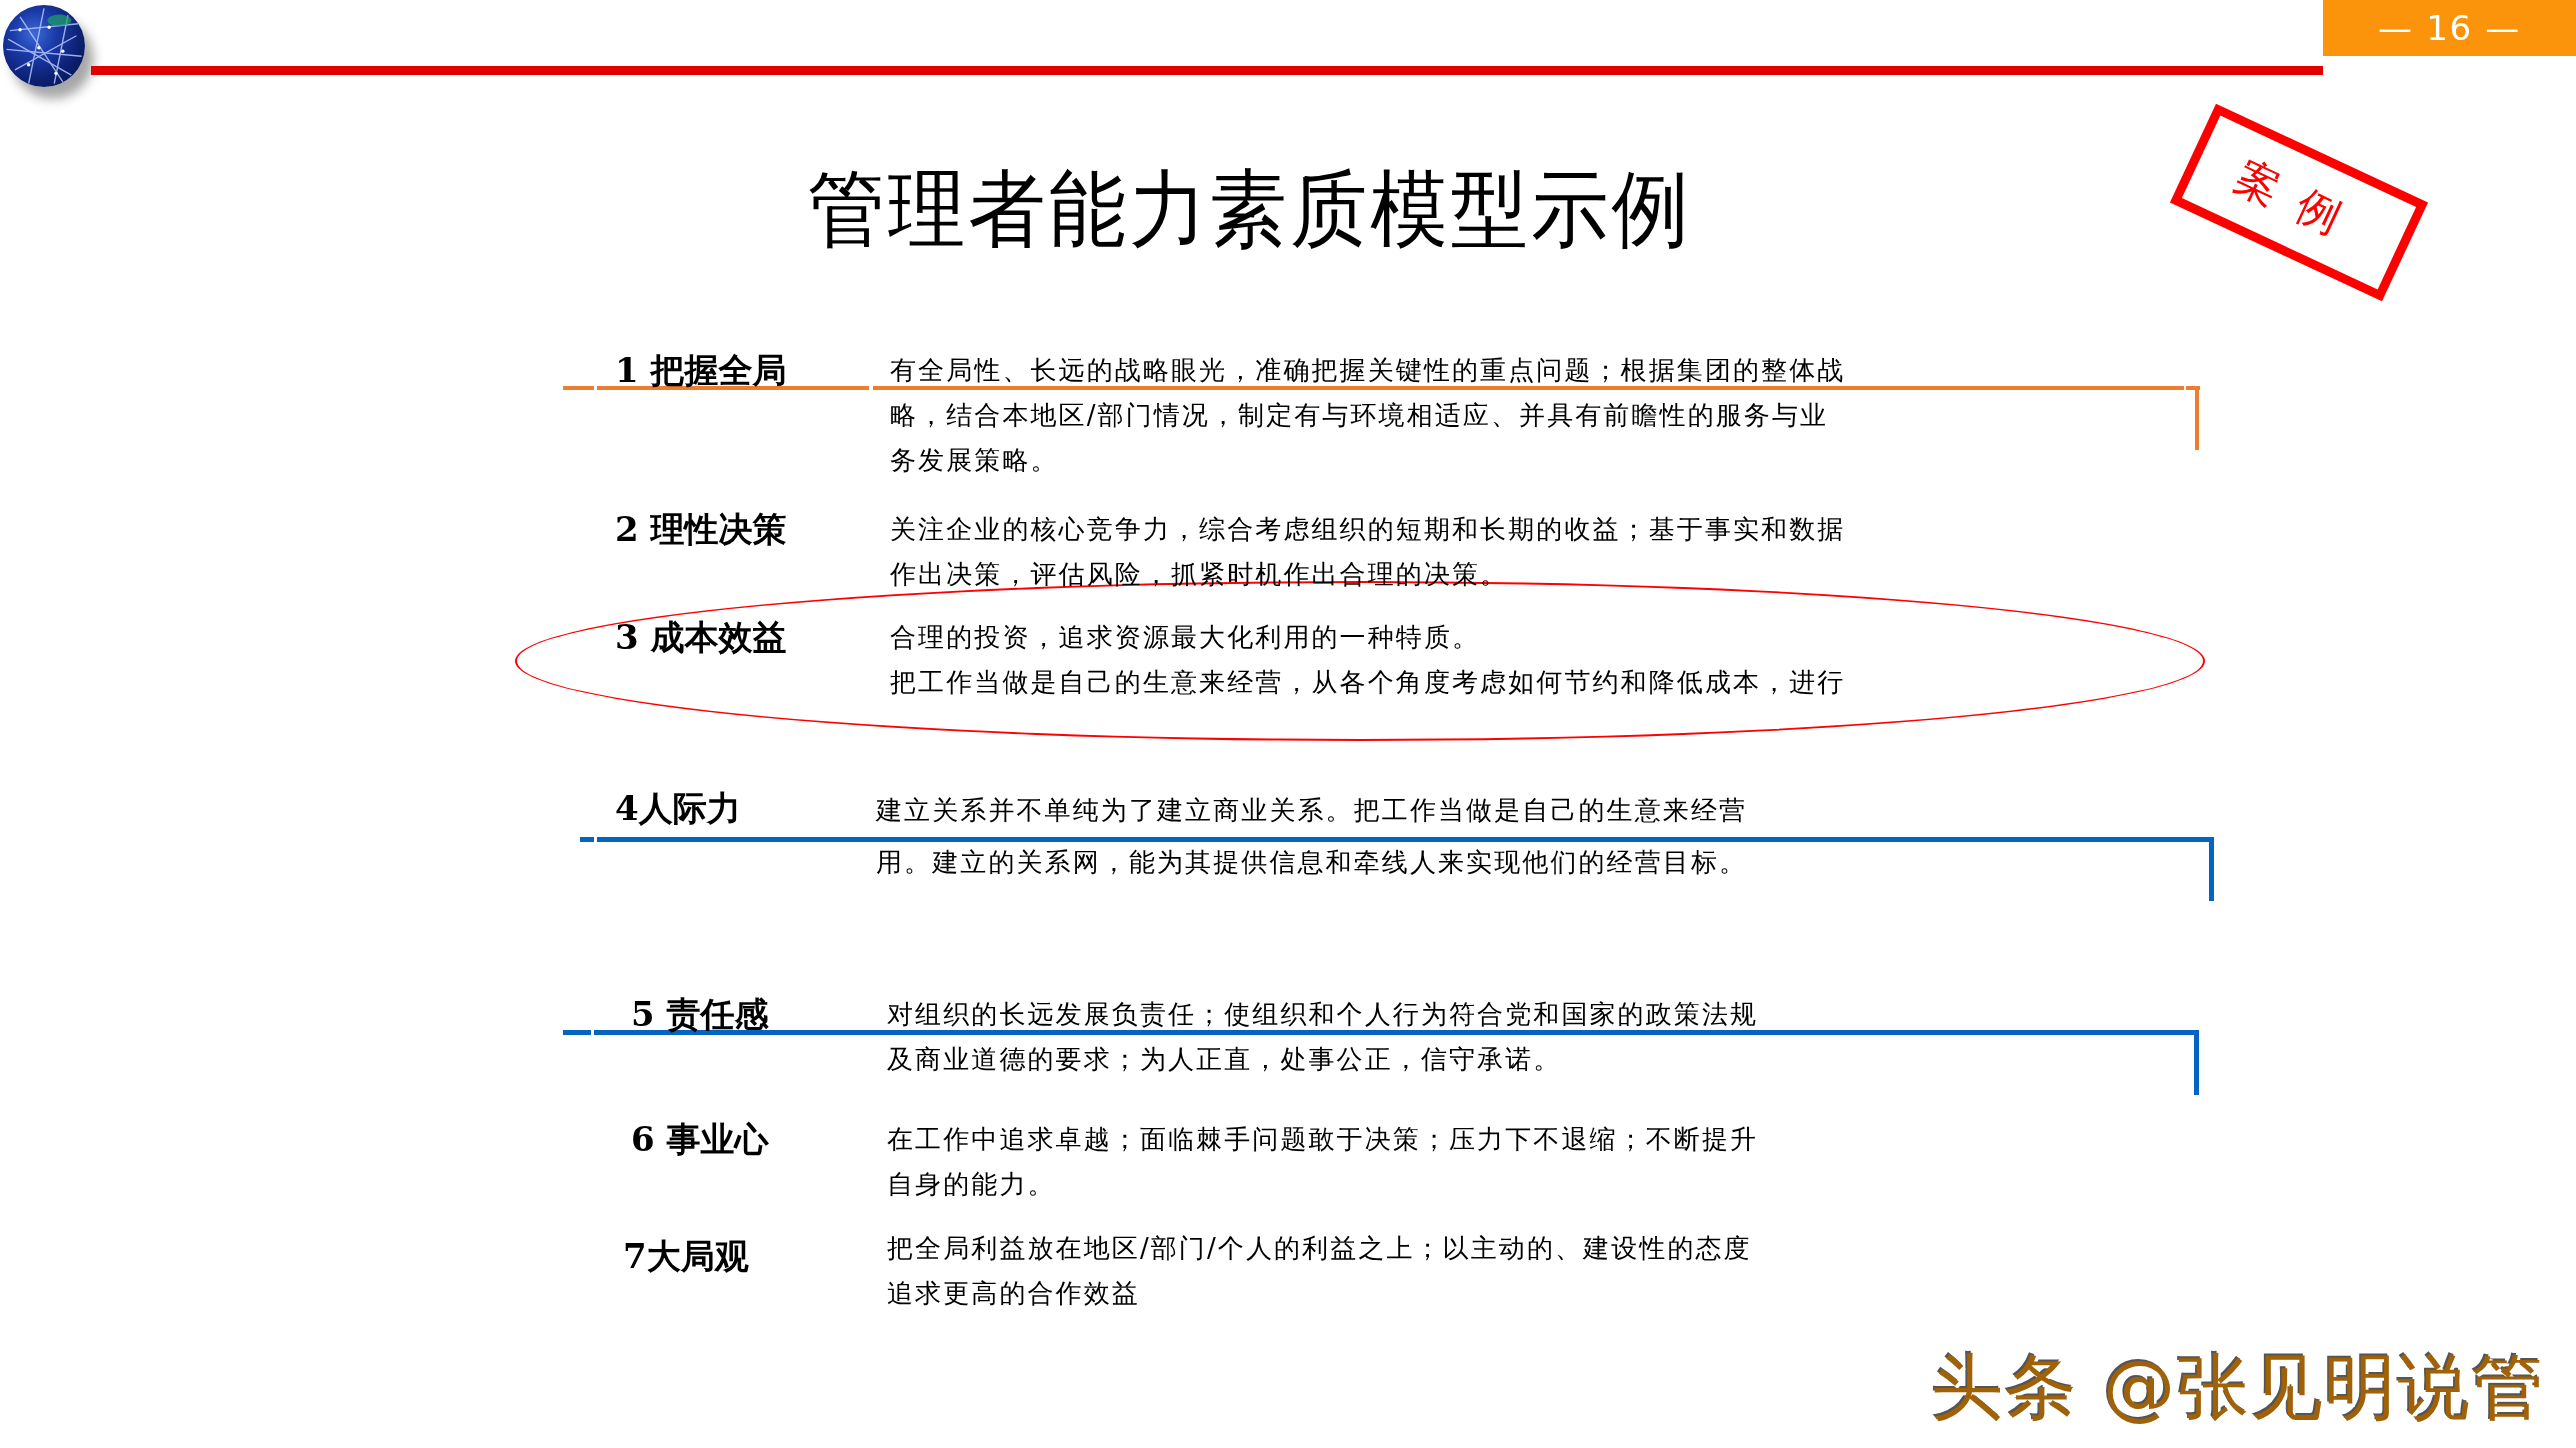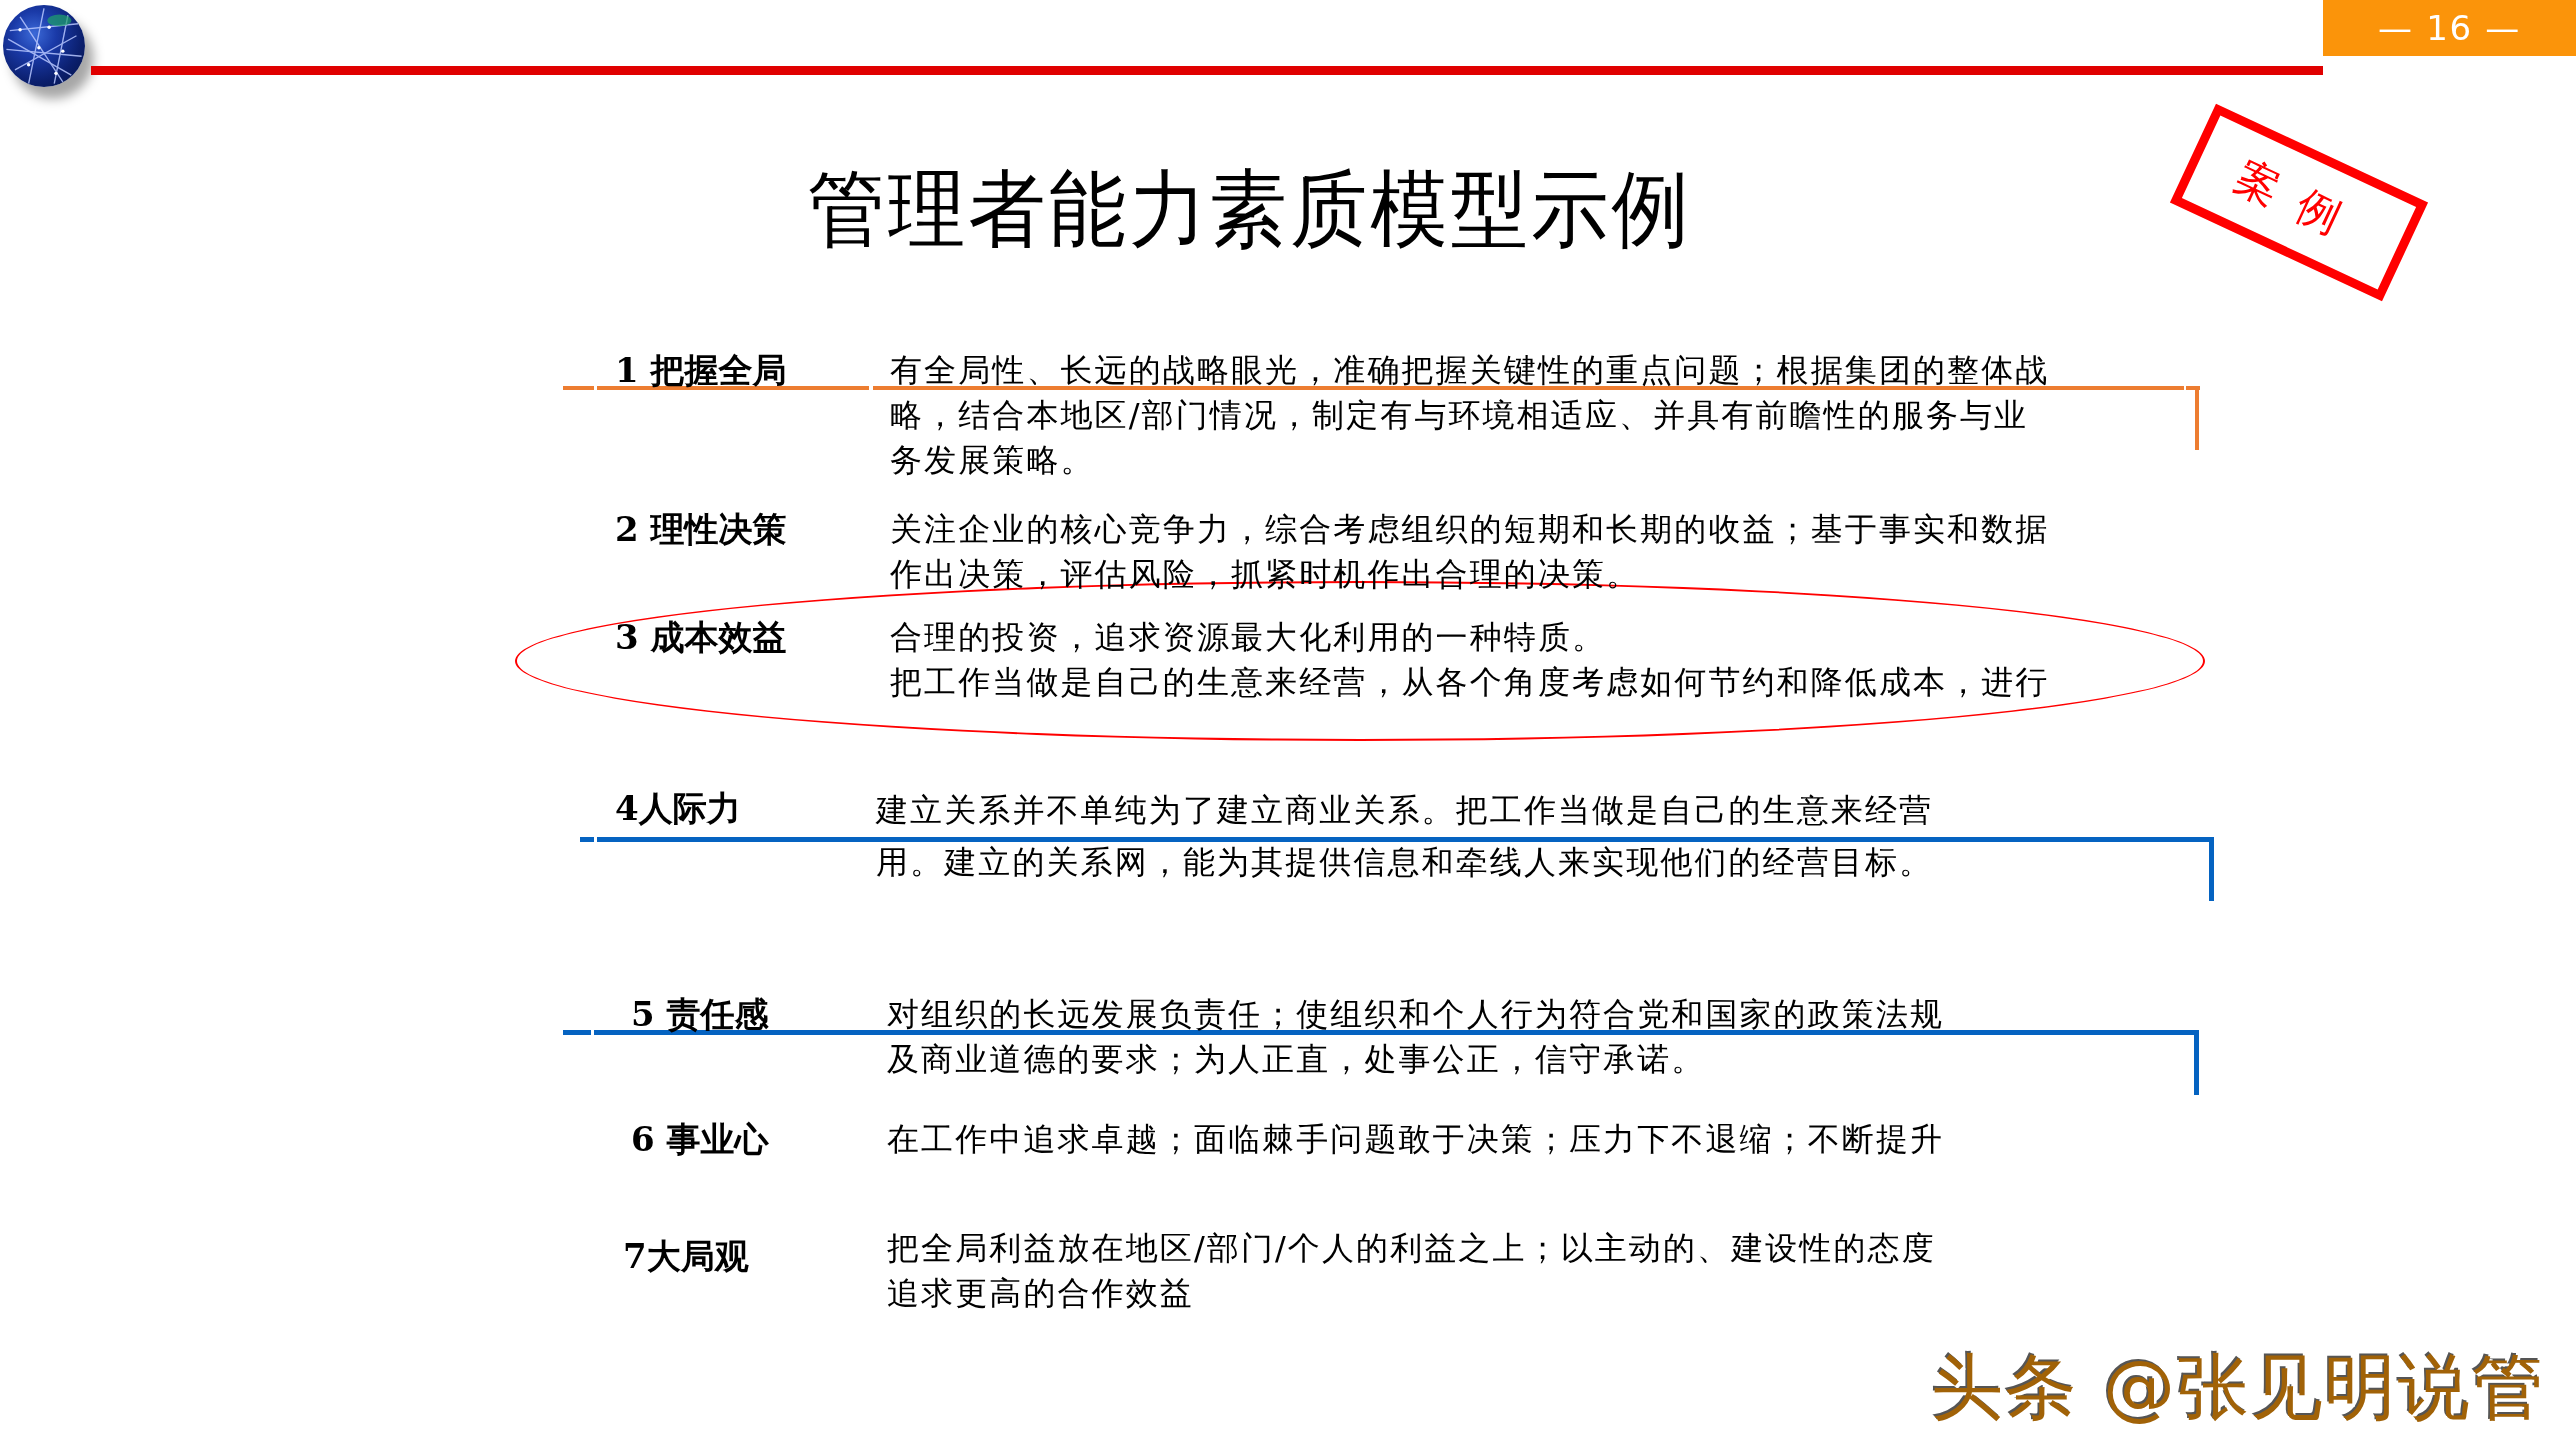--- a/index.html
+++ b/index.html
@@ -24,21 +24,21 @@
 
   
   .stamp { left:2182px; top:148px; width:216px; height:91px; border:9.4px solid #ff0000;
            transform: rotate(25deg); display:flex; align-items:center; justify-content:center;
            color:#ff0000; font-size:43px; letter-spacing:24px;
            font-family:"DejaVu Serif","Liberation Serif",serif; }
 
   
   .label { font-size:34px; font-weight:bold; white-space:nowrap; line-height:45px;
            font-family:"DejaVu Serif","Liberation Serif",serif; }
-  .desc { font-size:32px; line-height:45px; letter-spacing:2.1px; white-space:nowrap;
+  .desc { font-size:26px; line-height:45px; letter-spacing:2.1px; white-space:nowrap;
           font-family:"DejaVu Sans","Liberation Sans",sans-serif; }
   .desc .ln { display:block; }
 
   .hline-o { background:#ed7d31; height:4.3px; }
   .hline-b { background:#0563c1; height:5.2px; }
   .vline-o { background:#ed7d31; width:4.3px; }
   .vline-b { background:#0563c1; width:5.2px; }
 
   .ellipse { left:515px; top:581px; width:1690px; height:160px; border:2.6px solid #ff0000;
              border-radius:50%; box-sizing:border-box; }
@@ -126,20 +126,21 @@
 
 <div class="abs label" style="left:631px; top:992px;">5  责任感</div>
 <div class="abs desc" style="left:887px; top:992px;">
   <span class="ln">对组织的长远发展负责任；使组织和个人行为符合党和国家的政策法规</span>
   <span class="ln">及商业道德的要求；为人正直，处事公正，信守承诺。</span>
 </div>
 
 <div class="abs label" style="left:631px; top:1117px;">6  事业心</div>
 <div class="abs desc" style="left:887px; top:1117px;">
   <span class="ln">在工作中追求卓越；面临棘手问题敢于决策；压力下不退缩；不断提升</span>
+  <span class="ln">自身的能力。</span>
 </div>
 
 <div class="abs label" style="left:623px; top:1226px;margin-top:8px;">7大局观</div>
 <div class="abs desc" style="left:887px; top:1226px;">
   <span class="ln">把全局利益放在地区/部门/个人的利益之上；以主动的、建设性的态度</span>
   <span class="ln">追求更高的合作效益</span>
 </div>
 
 <div class="abs watermark">头条 @张见明说管理</div>
 

